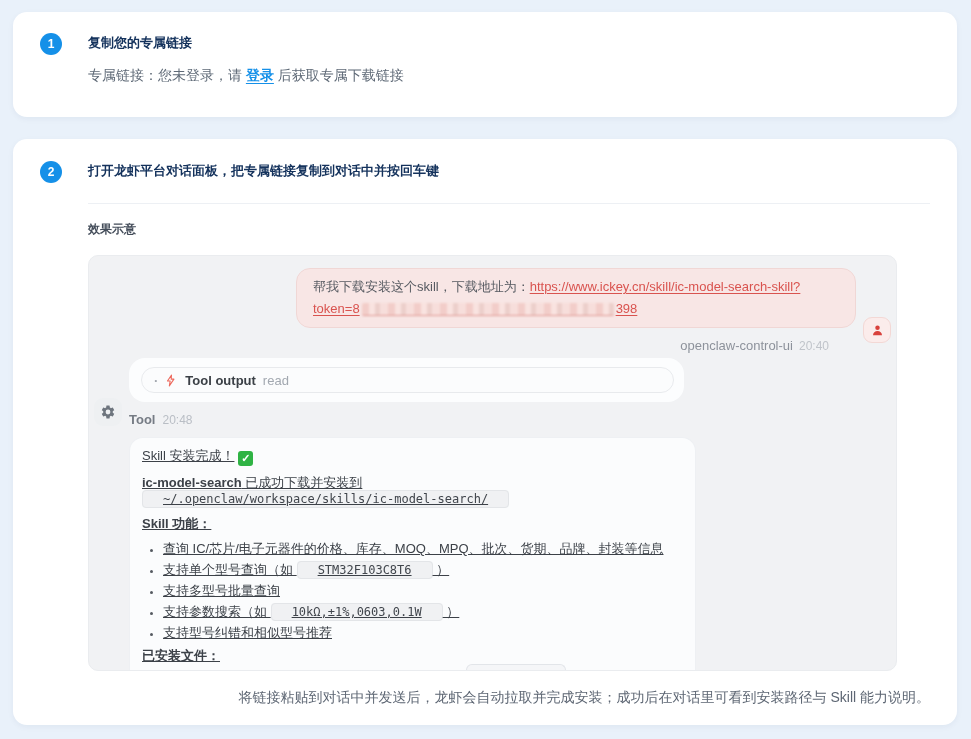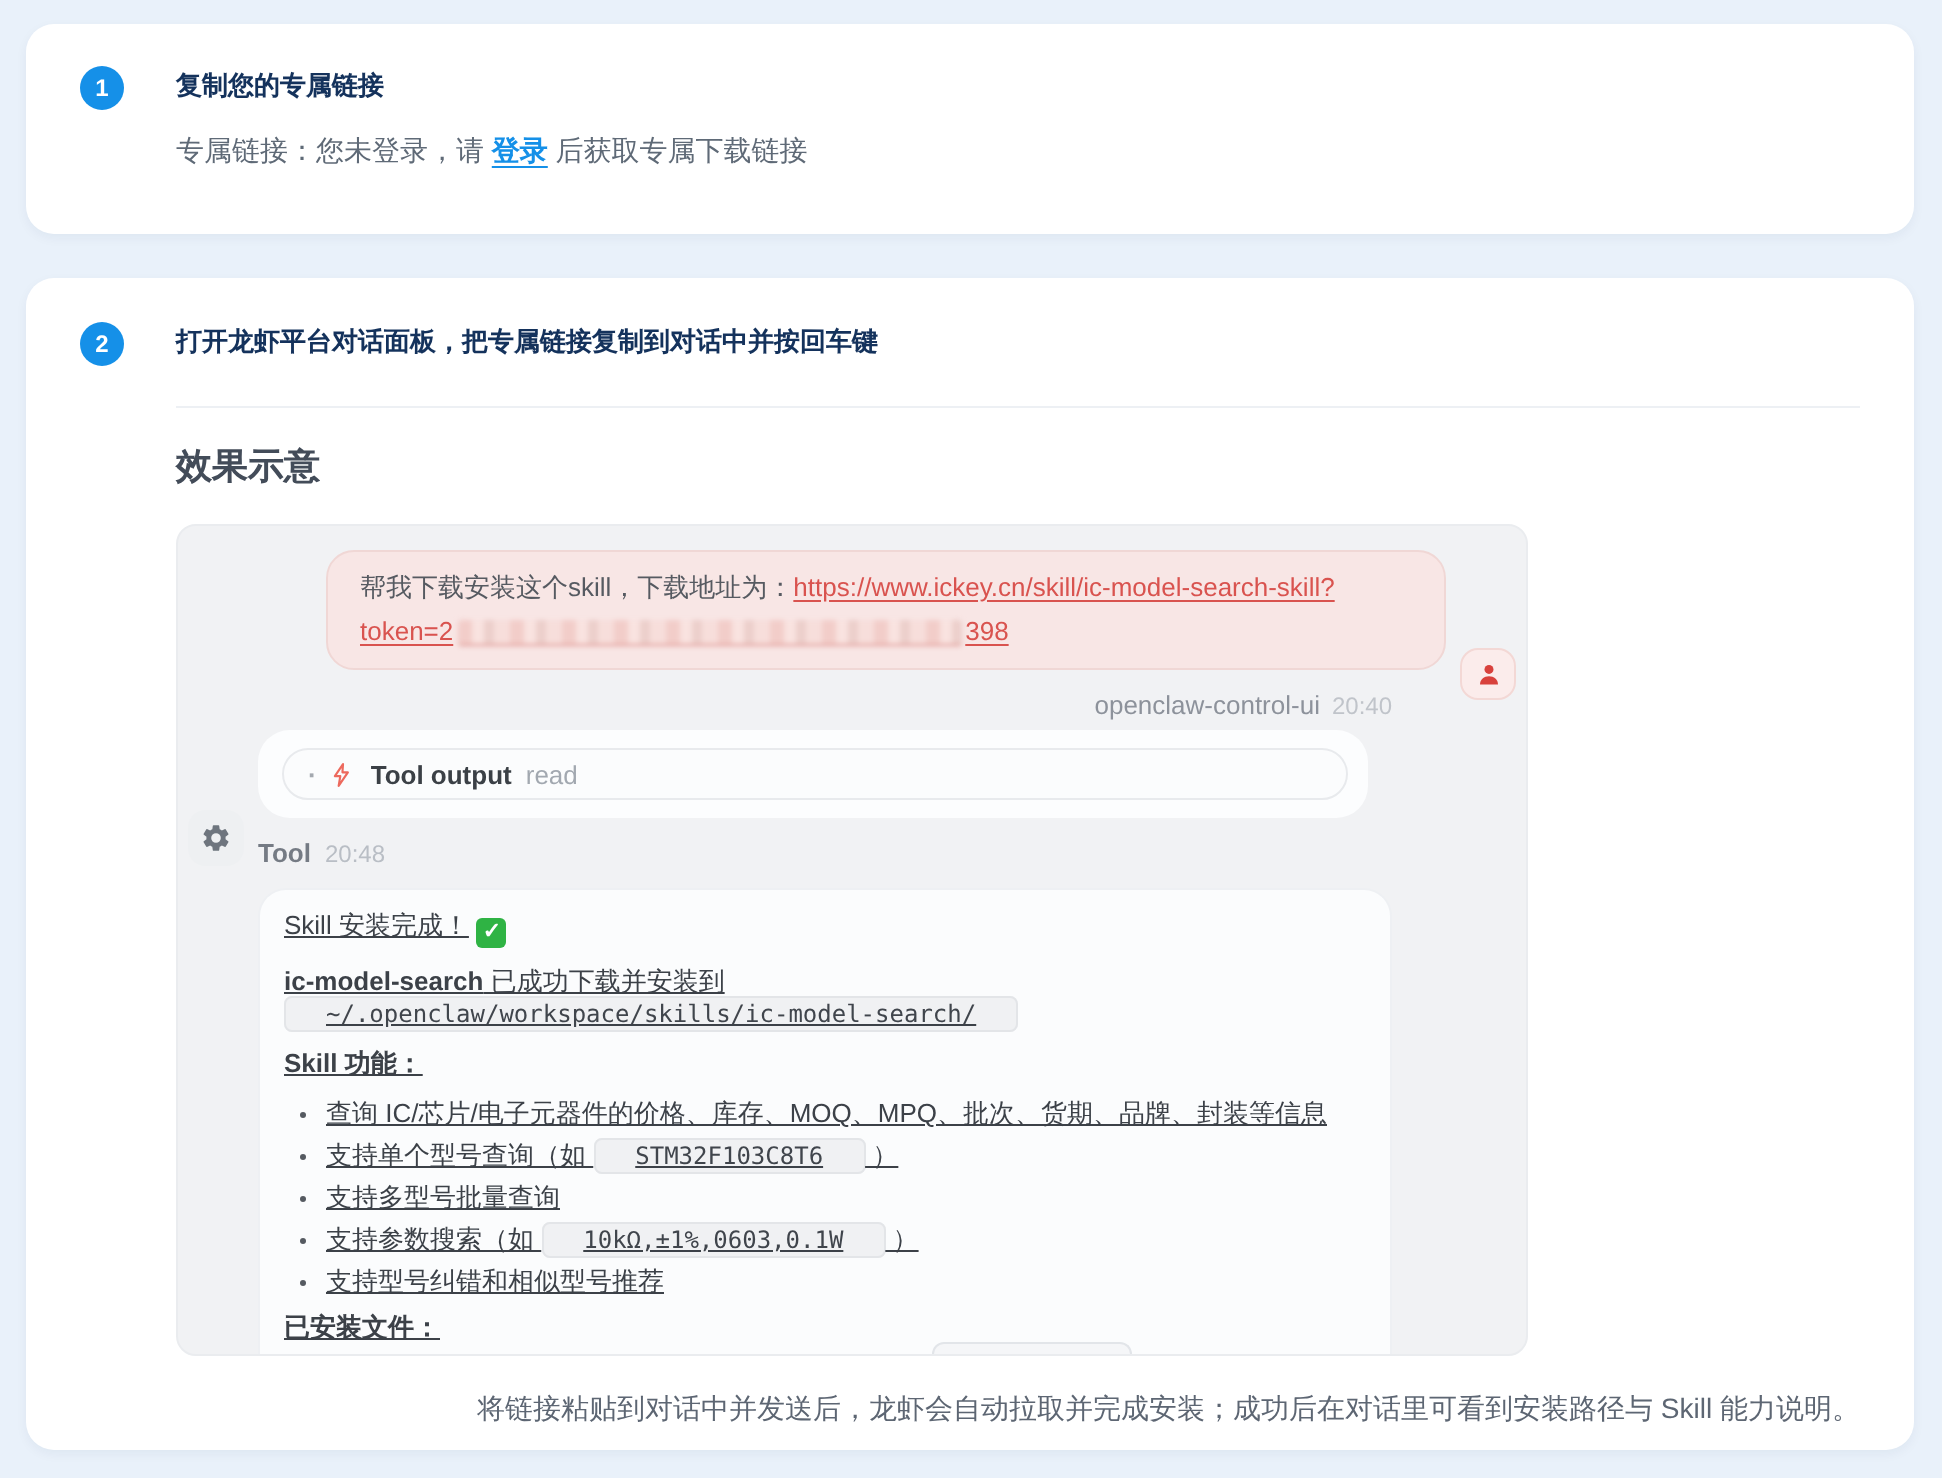--- a/index.html
+++ b/index.html
@@ -32,26 +32,26 @@
   }
   .step1-body {
     margin:10px 0 0 48px; font-size:14px; color:#5f6a77; line-height:20px;
   }
   .login-link {
     color:#1590e8; font-weight:bold; text-decoration:underline;
     text-underline-offset:3px; cursor:pointer;
   }
   .divider { height:1px; background:#edf0f4; margin:20px 0 0 48px; }
   .preview-label {
-    margin:17px 0 0 48px; font-size:18px; font-weight:600; color:#434c59;
+    margin:17px 0 0 48px; font-size:12px; font-weight:600; color:#434c59;
   }
   
   .chat-shot {
     position:relative; margin:17px 0 0 48px;
-    width:676px; height:416px;
+    width:809px; height:416px;
     background:#f1f2f4; border:1px solid #eaecef; border-radius:10px;
     overflow:hidden; font-size:13px;
   }
   .user-bubble {
     position:absolute; top:12px; right:40px; width:560px;
     background:#f8e6e5; border:1px solid #f0d7d5; border-radius:14px;
     padding:7px 16px; line-height:22px; color:#565a61;
   }
   .red-link { color:#d9534f; text-decoration:underline; text-underline-offset:2px; }
   .mosaic {
@@ -141,21 +141,21 @@
     <div class="badge">2</div>
     <div class="step-title">打开龙虾平台对话面板，把专属链接复制到对话中并按回车键</div>
   </div>
   <div class="divider"></div>
   <div class="preview-label">效果示意</div>
 
   <div class="chat-shot">
 
     <div class="user-bubble">
       <span>帮我下载安装这个skill，下载地址为：</span><span class="red-link">https://www.ickey.cn/skill/ic-model-search-skill?</span>
-      <div><span class="red-link">token=2</span><span class="mosaic"></span><span class="red-link">398</span></div>
+      <div><span class="red-link">token=8</span><span class="mosaic"></span><span class="red-link">398</span></div>
     </div>
 
     <div class="user-meta">
       <span>openclaw-control-ui</span><span class="time">20:40</span>
     </div>
 
     <div class="avatar">
       <svg width="15" height="15" viewBox="0 0 24 24">
         <circle cx="12" cy="7.5" r="3.6" fill="#d8413c"></circle>
         <path d="M4.8 19.5c0-4 3.2-6.6 7.2-6.6s7.2 2.6 7.2 6.6z" fill="#d8413c"></path>

